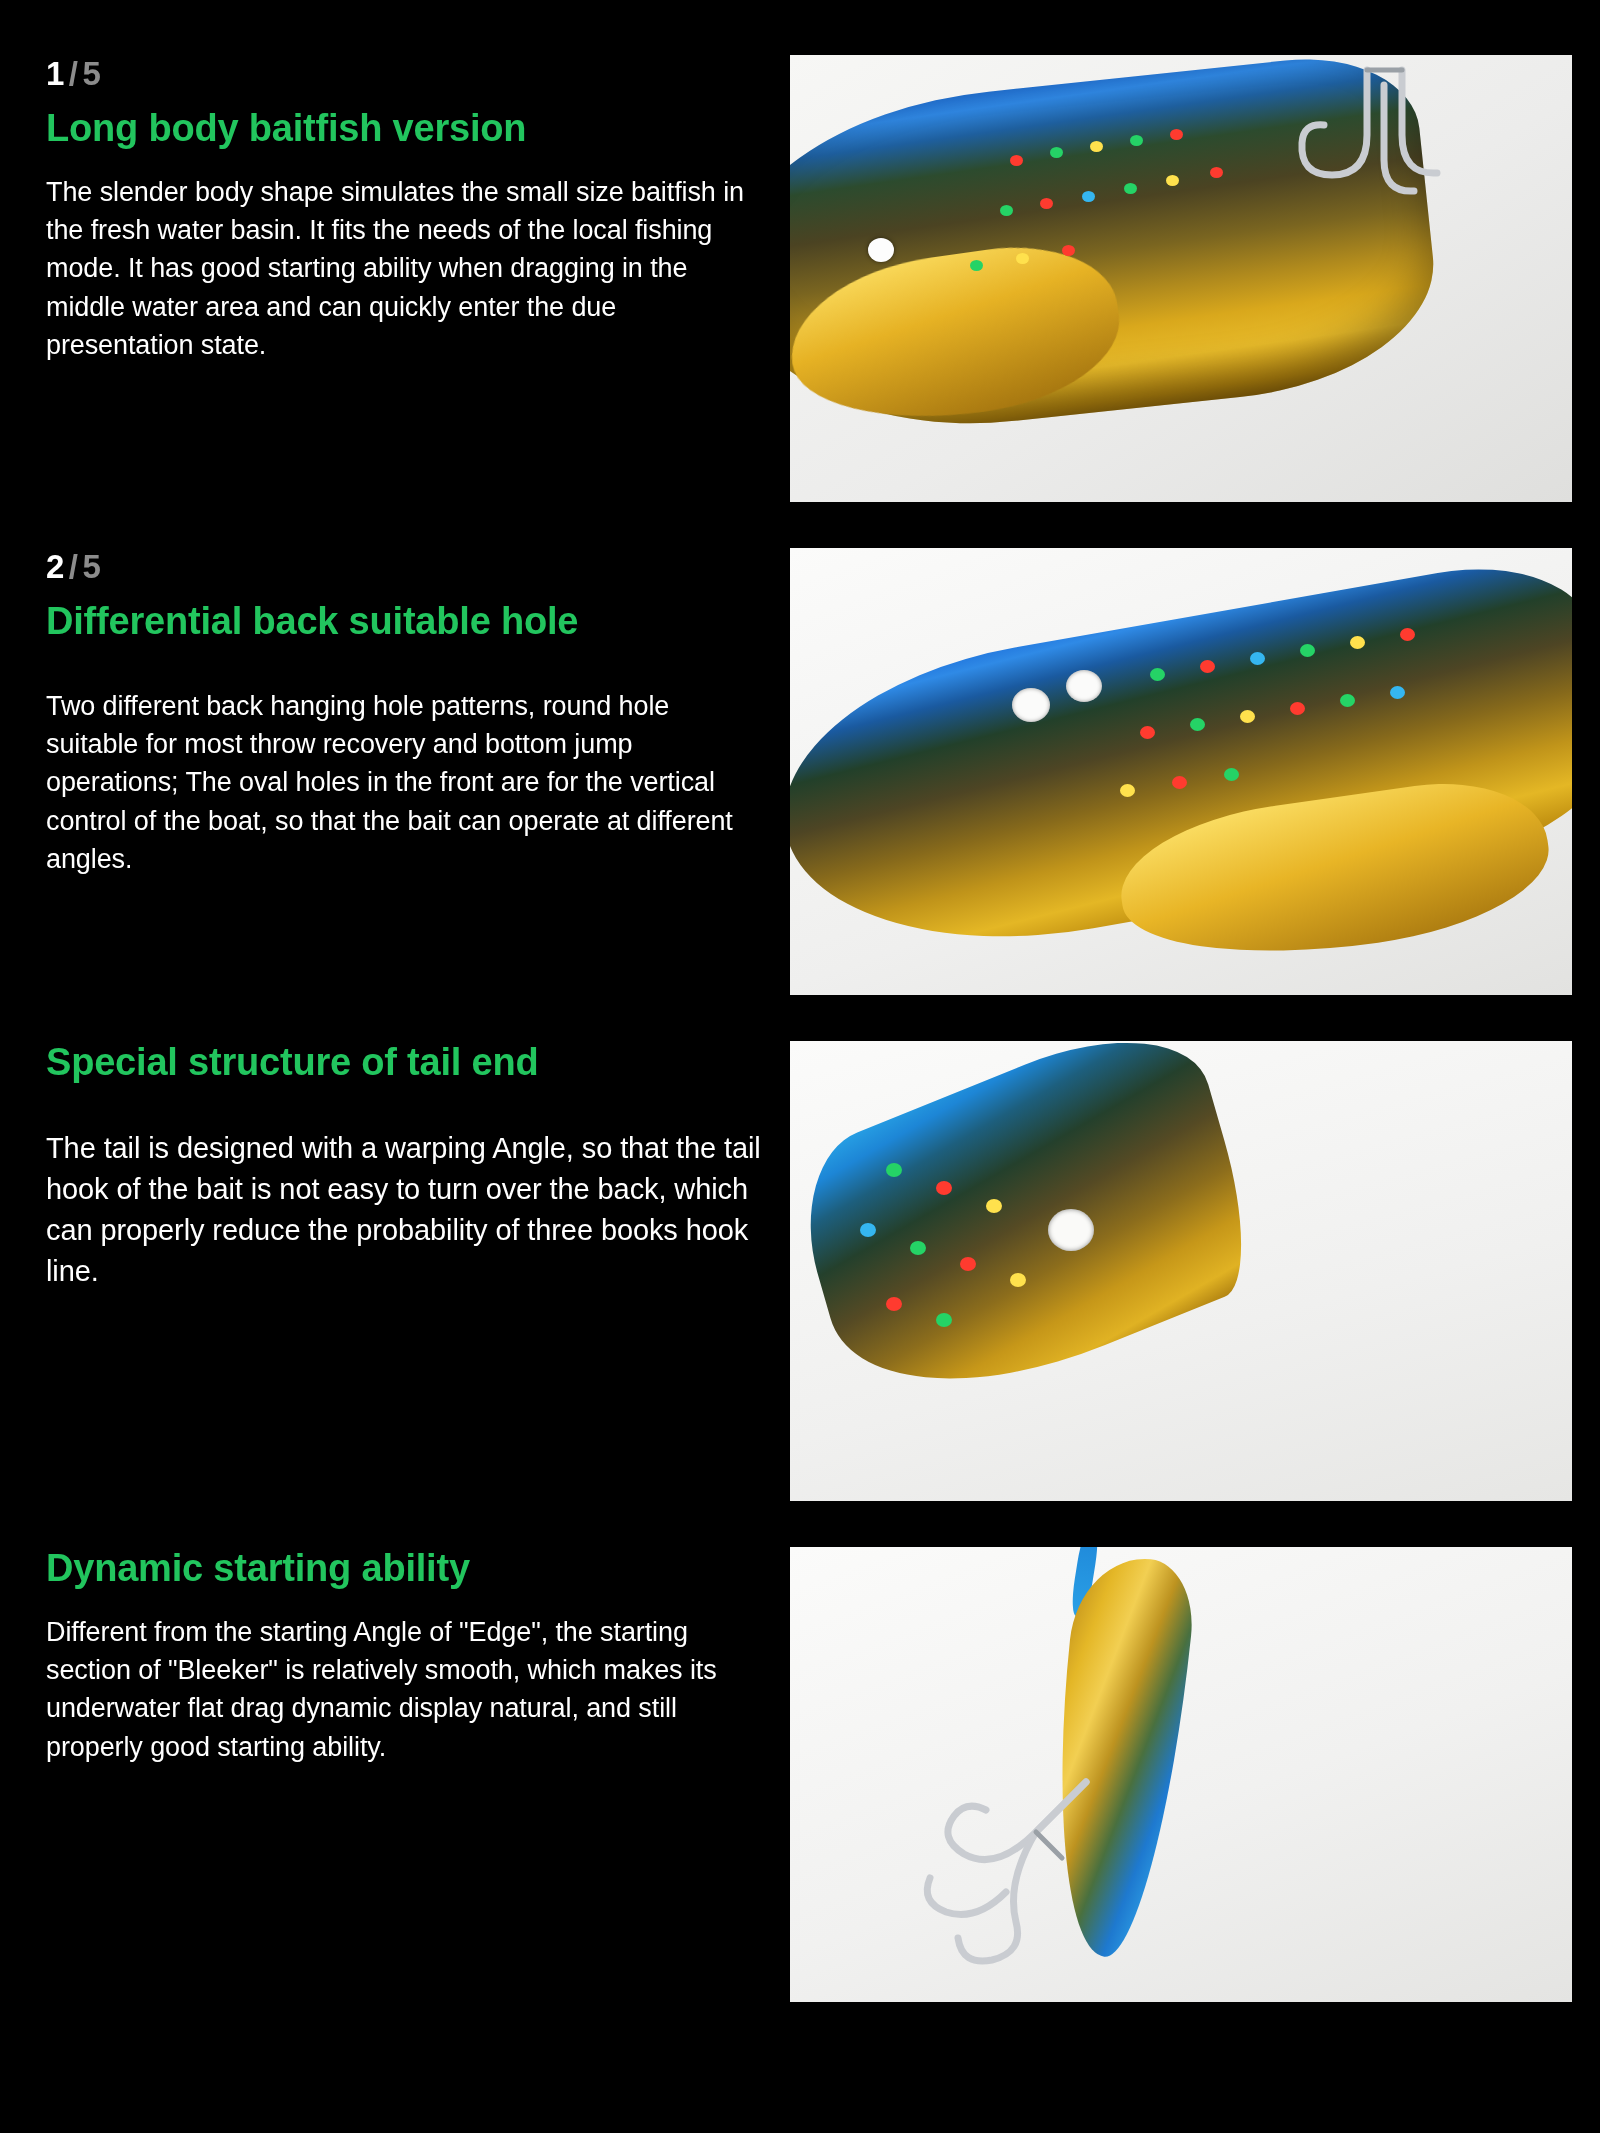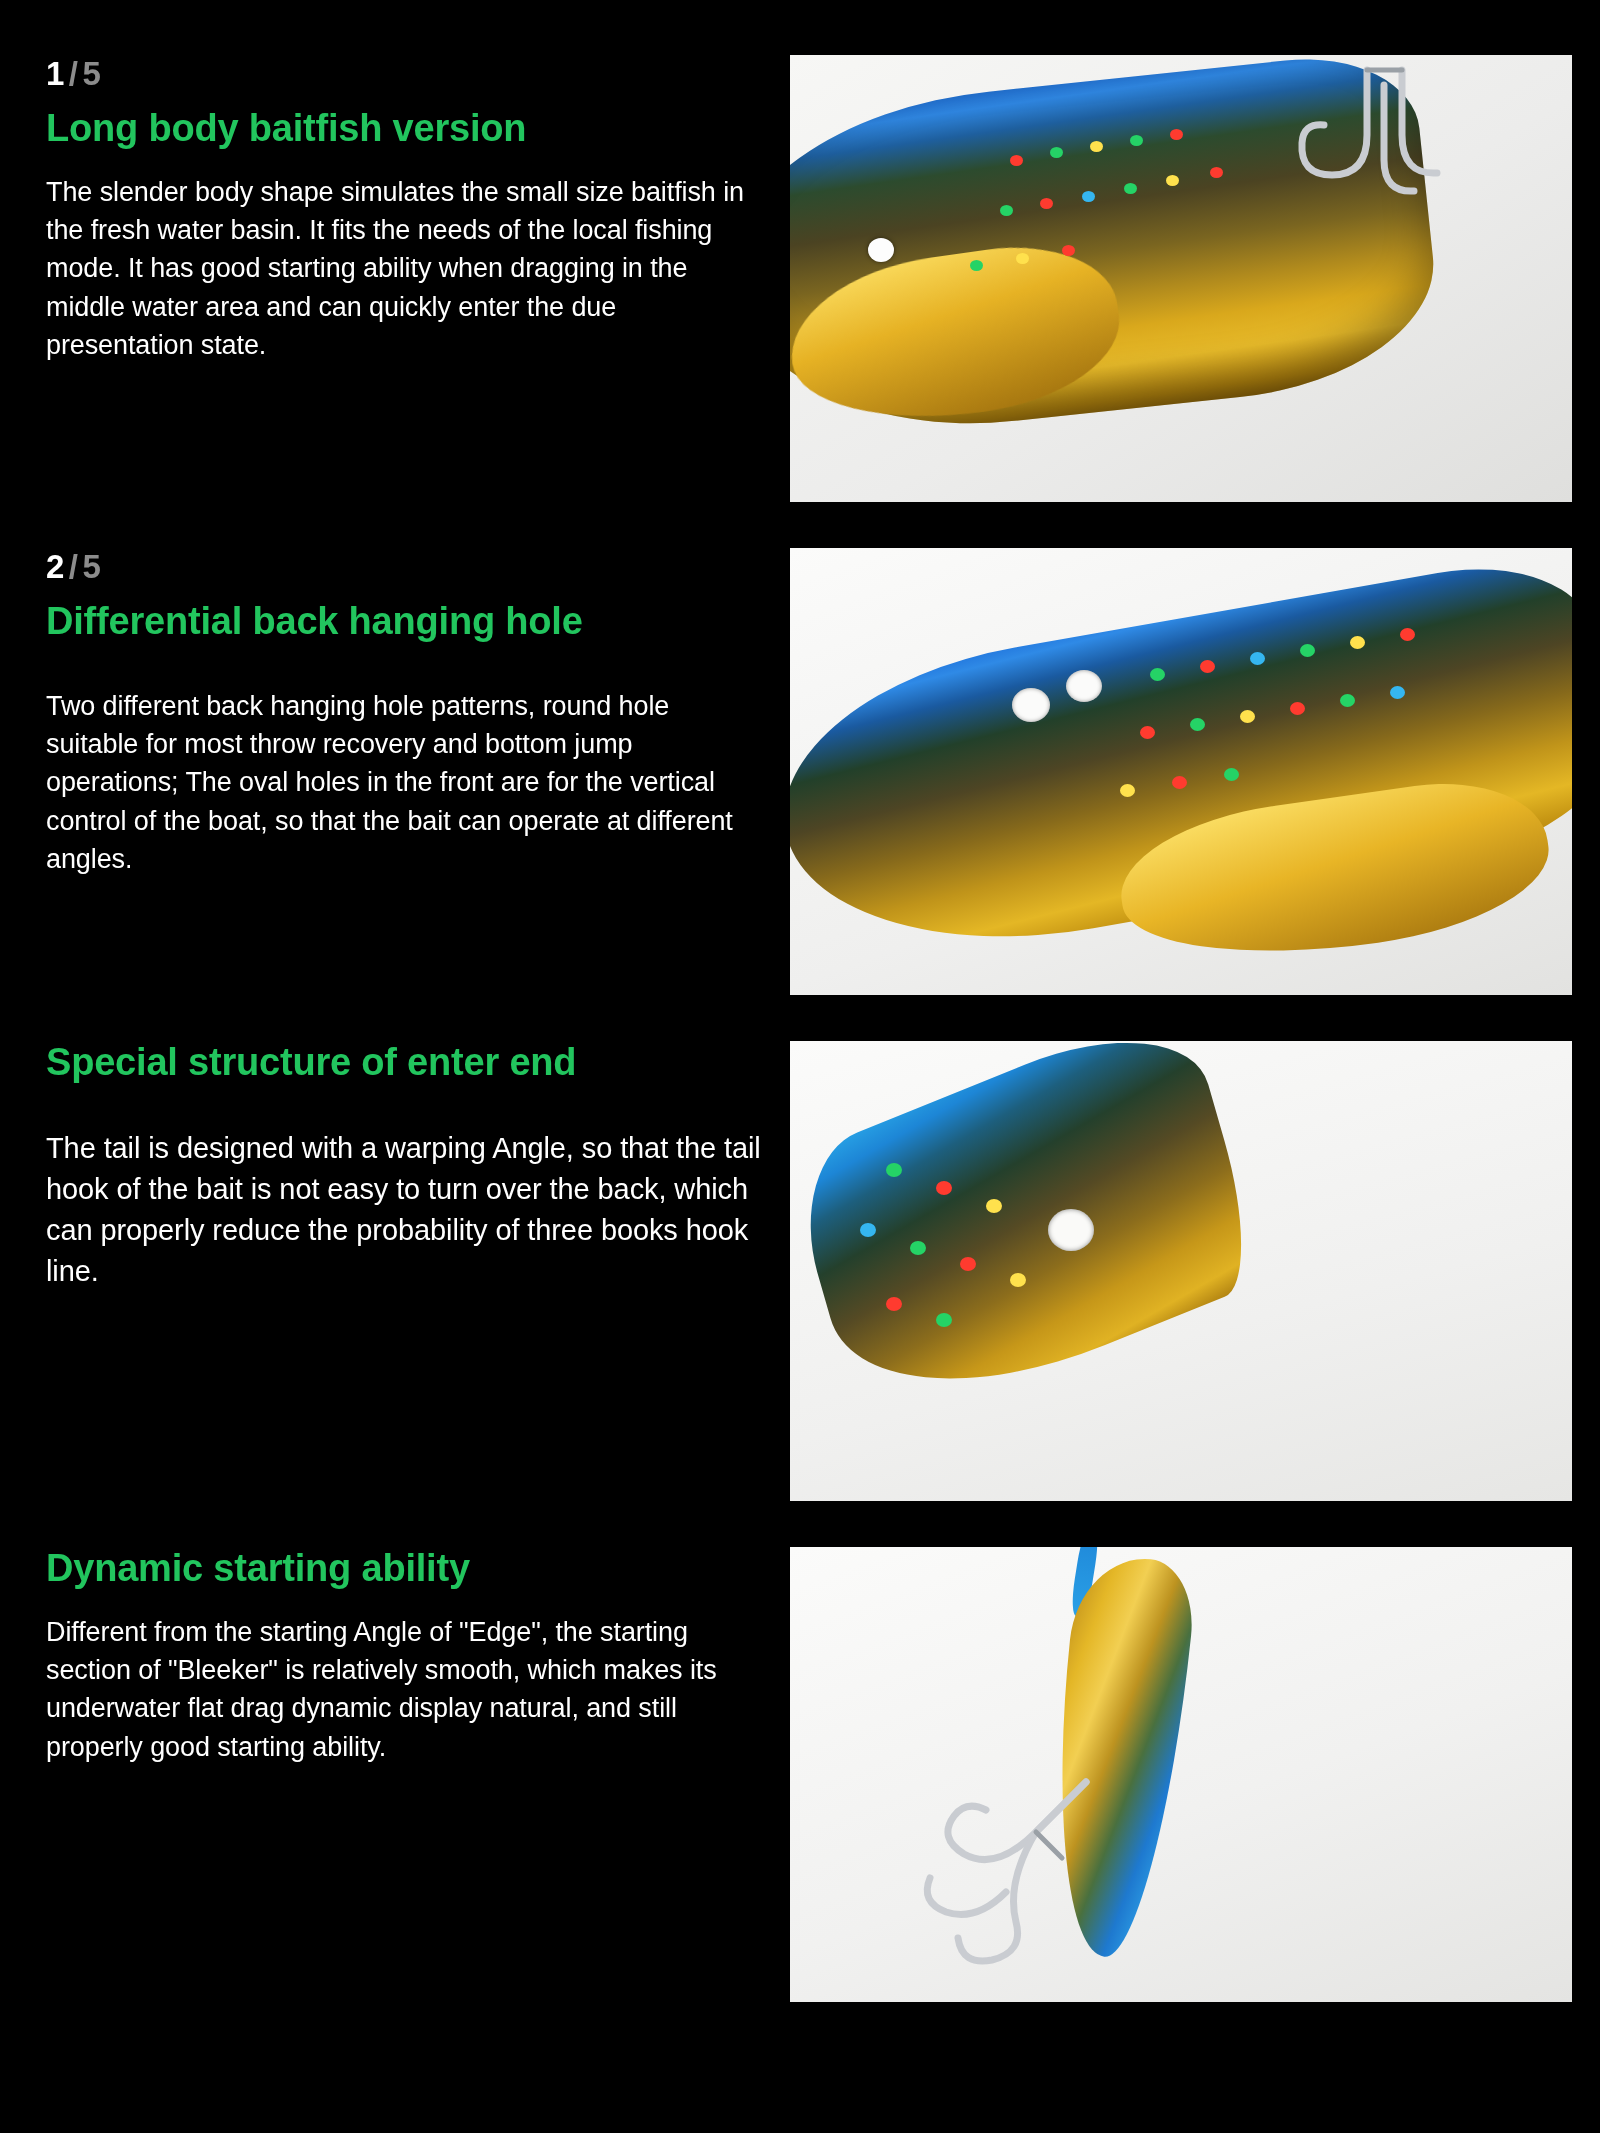--- a/index.html
+++ b/index.html
@@ -286,21 +286,21 @@
         </div>
       </div>
     </div>
   </div>
 
   <div class="feature-row row-2">
     <div class="text-col">
       <div class="index">
         <span class="idx-num">2</span><span class="idx-sep">/</span><span class="idx-total">5</span>
       </div>
-      <div class="headline">Differential back hanging hole</div>
+      <div class="headline">Differential back suitable hole</div>
       <div class="body-text">Two different back hanging hole patterns, round hole suitable for most throw recovery and bottom jump operations; The oval holes in the front are for the vertical control of the boat, so that the bait can operate at different angles.</div>
     </div>
     <div class="img-col">
       <div class="photo p2">
         <div class="bg"></div>
         <div class="body"></div>
         <div class="belly"></div>
         <div class="hole1"></div>
         <div class="hole2"></div>
         <div class="spot" style="left:360px;top:120px;background:#25d366;width:15px;height:13px;"></div>
@@ -317,21 +317,21 @@
         <div class="spot" style="left:600px;top:138px;background:#35b6f0;width:15px;height:13px;"></div>
         <div class="spot" style="left:330px;top:236px;background:#ffe14d;width:15px;height:13px;"></div>
         <div class="spot" style="left:382px;top:228px;background:#ff3b2f;width:15px;height:13px;"></div>
         <div class="spot" style="left:434px;top:220px;background:#25d366;width:15px;height:13px;"></div>
       </div>
     </div>
   </div>
 
   <div class="feature-row row-3">
     <div class="text-col">
-      <div class="headline">Special structure of enter end</div>
+      <div class="headline">Special structure of tail end</div>
       <div class="body-text">The tail is designed with a warping Angle, so that the tail hook of the bait is not easy to turn over the back, which can properly reduce the probability of three books hook line.</div>
     </div>
     <div class="img-col">
       <div class="photo p3">
         <div class="bg"></div>
         <div class="tail"></div>
         <div class="hole"></div>
         <div class="spot" style="left:96px;top:122px;background:#25d366;width:16px;height:14px;"></div>
         <div class="spot" style="left:146px;top:140px;background:#ff3b2f;width:16px;height:14px;"></div>
         <div class="spot" style="left:196px;top:158px;background:#ffe14d;width:16px;height:14px;"></div>

